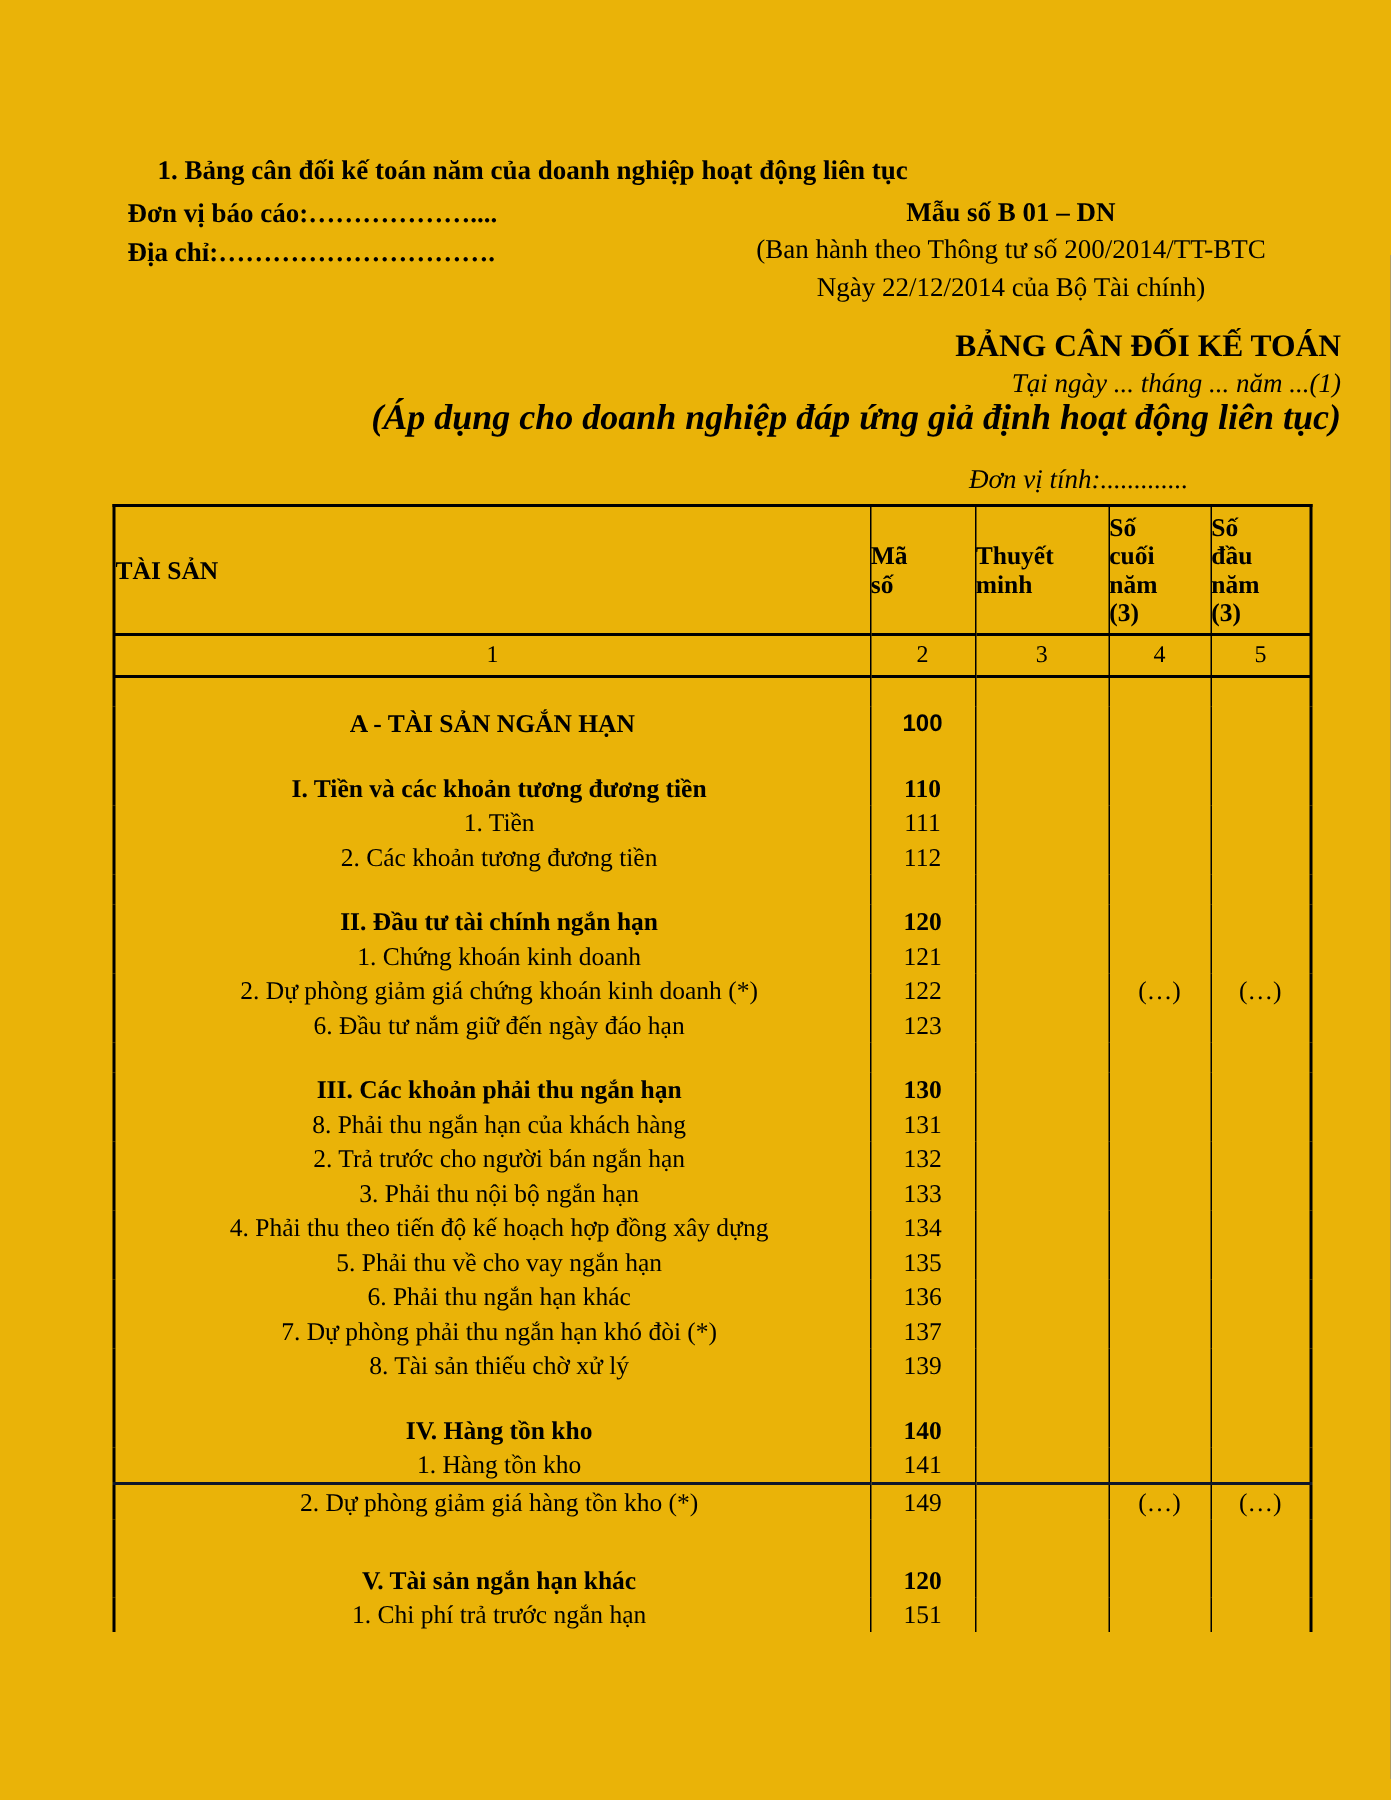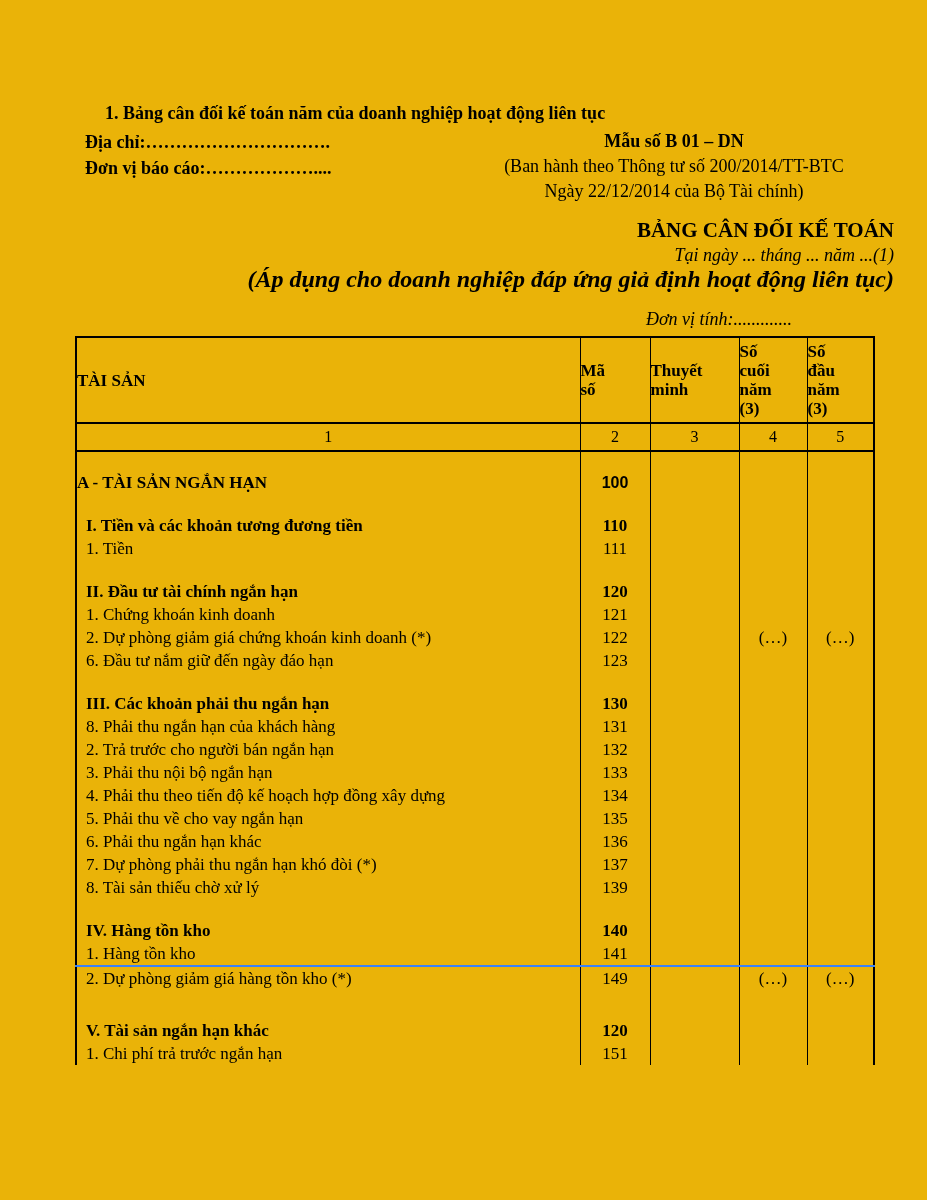--- a/index.html
+++ b/index.html
@@ -67,41 +67,41 @@
     border-top:0;border-bottom:0;
     font-size:17px;
     line-height:23px;
     padding:0;
     vertical-align:middle;
     overflow:hidden;white-space:nowrap;
   }
   table.bs tbody tr{height:23px;}
   table.bs tbody tr.spacer{height:20px;}
   table.bs tbody tr.spacer-lg{height:29px;}
-  table.bs tbody td:first-child{padding-left:9px;text-align:left;}
+  table.bs tbody td:first-child{padding-left:9px;text-align:center;}
   table.bs tbody td:nth-child(n+2){text-align:center;}
-  table.bs tbody tr.center td:first-child{text-align:left;font-weight:bold;padding-left:0;}
+  table.bs tbody tr.center td:first-child{text-align:center;font-weight:bold;padding-left:0;}
   table.bs tbody tr.center td:nth-child(2){
     font-weight:bold;
     font-family:"Liberation Sans","DejaVu Sans",sans-serif;
     font-size:16px;
   }
   table.bs tbody tr.section td{font-weight:bold;}
-  table.bs tbody tr.topline td{border-top:2px solid #3b82f6;margin-left:22px;}
+  table.bs tbody tr.topline td{border-top:2px solid #0f172a;margin-left:22px;}
 </style>
 </head>
 <body>
 
 <div class="page">
 
   <div class="doc-heading">1. Bảng cân đối kế toán năm của doanh nghiệp hoạt động liên tục</div>
 
   <div class="left-block">
+    <div>Đơn vị báo cáo:………………....</div>
     <div>Địa chỉ:………………………….</div>
-    <div>Đơn vị báo cáo:………………....</div>
   </div>
 
   <div class="form-block">
     <div class="form-number">Mẫu số B 01 – DN</div>
     <div>(Ban hành theo Thông tư số 200/2014/TT-BTC</div>
     <div>Ngày 22/12/2014 của Bộ Tài chính)</div>
   </div>
 
   <div class="title-block">
     <div class="main-title">BẢNG CÂN ĐỐI KẾ TOÁN</div>
@@ -172,20 +172,27 @@
           <td></td>
           <td></td>
         </tr>
         <tr class="item">
           <td>1. Tiền</td>
           <td>111</td>
           <td></td>
           <td></td>
           <td></td>
         </tr>
+        <tr class="item">
+          <td>2. Các khoản tương đương tiền</td>
+          <td>112</td>
+          <td></td>
+          <td></td>
+          <td></td>
+        </tr>
         <tr class="spacer">
           <td></td>
           <td></td>
           <td></td>
           <td></td>
           <td></td>
         </tr>
         <tr class="section">
           <td>II. Đầu tư tài chính ngắn hạn</td>
           <td>120</td>

